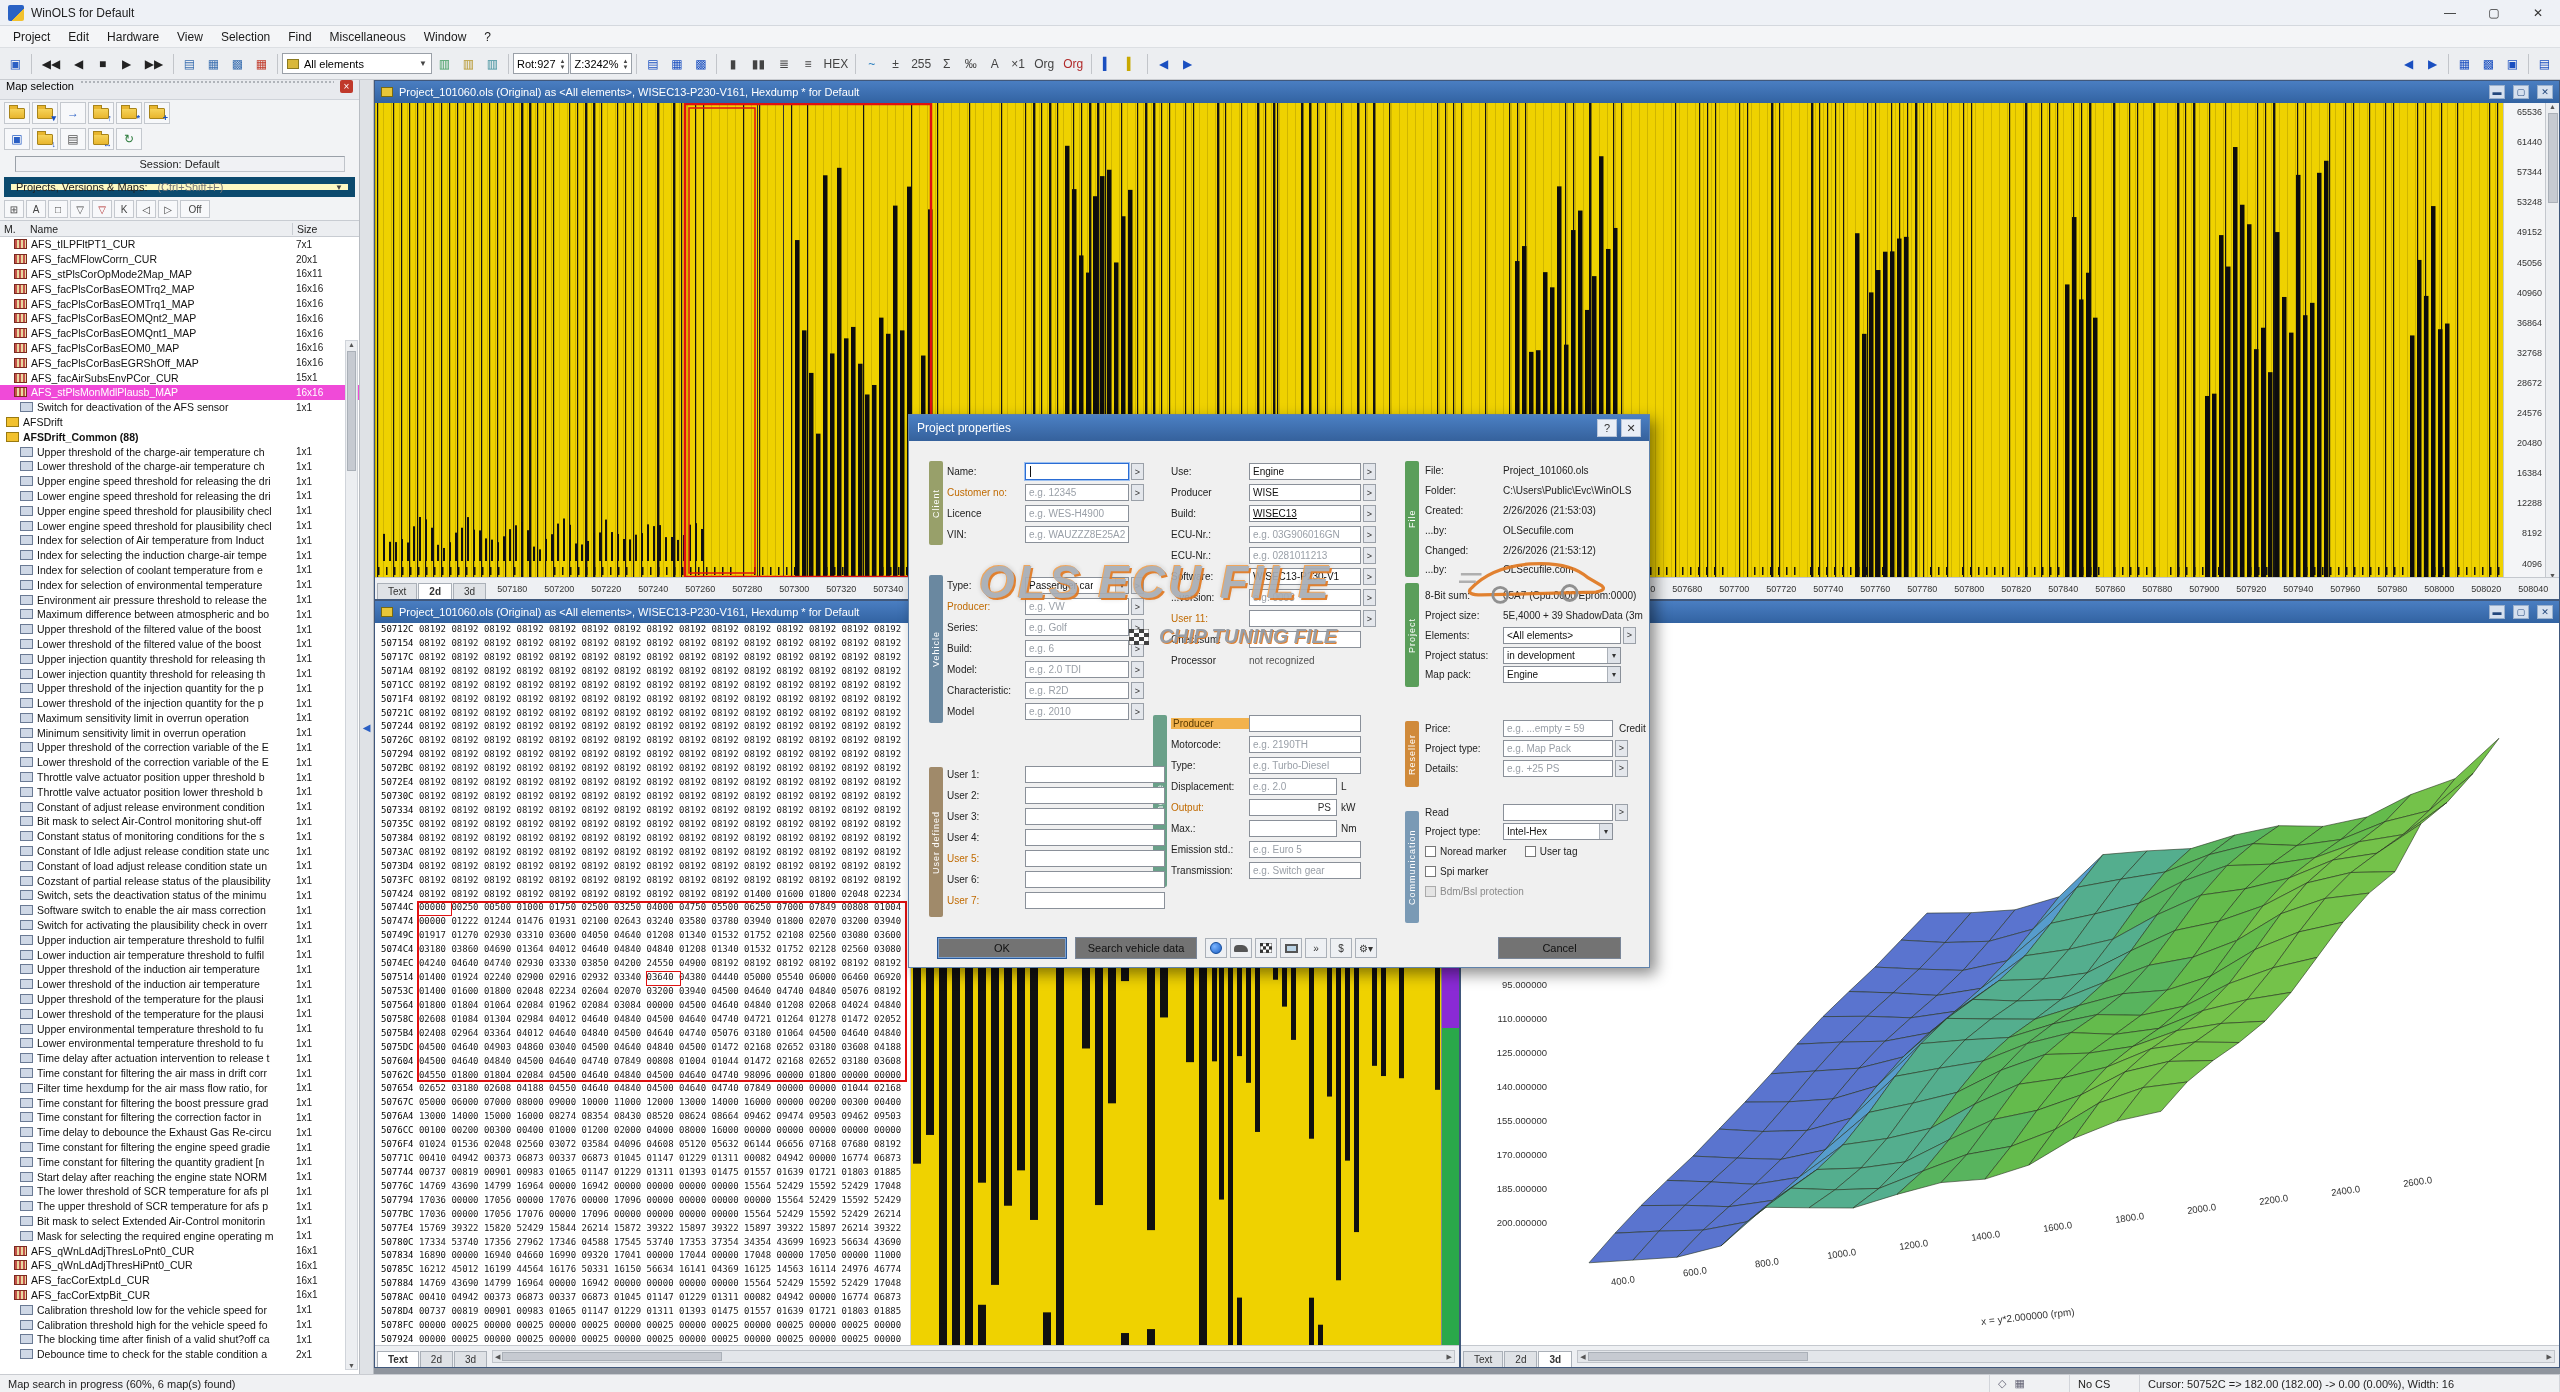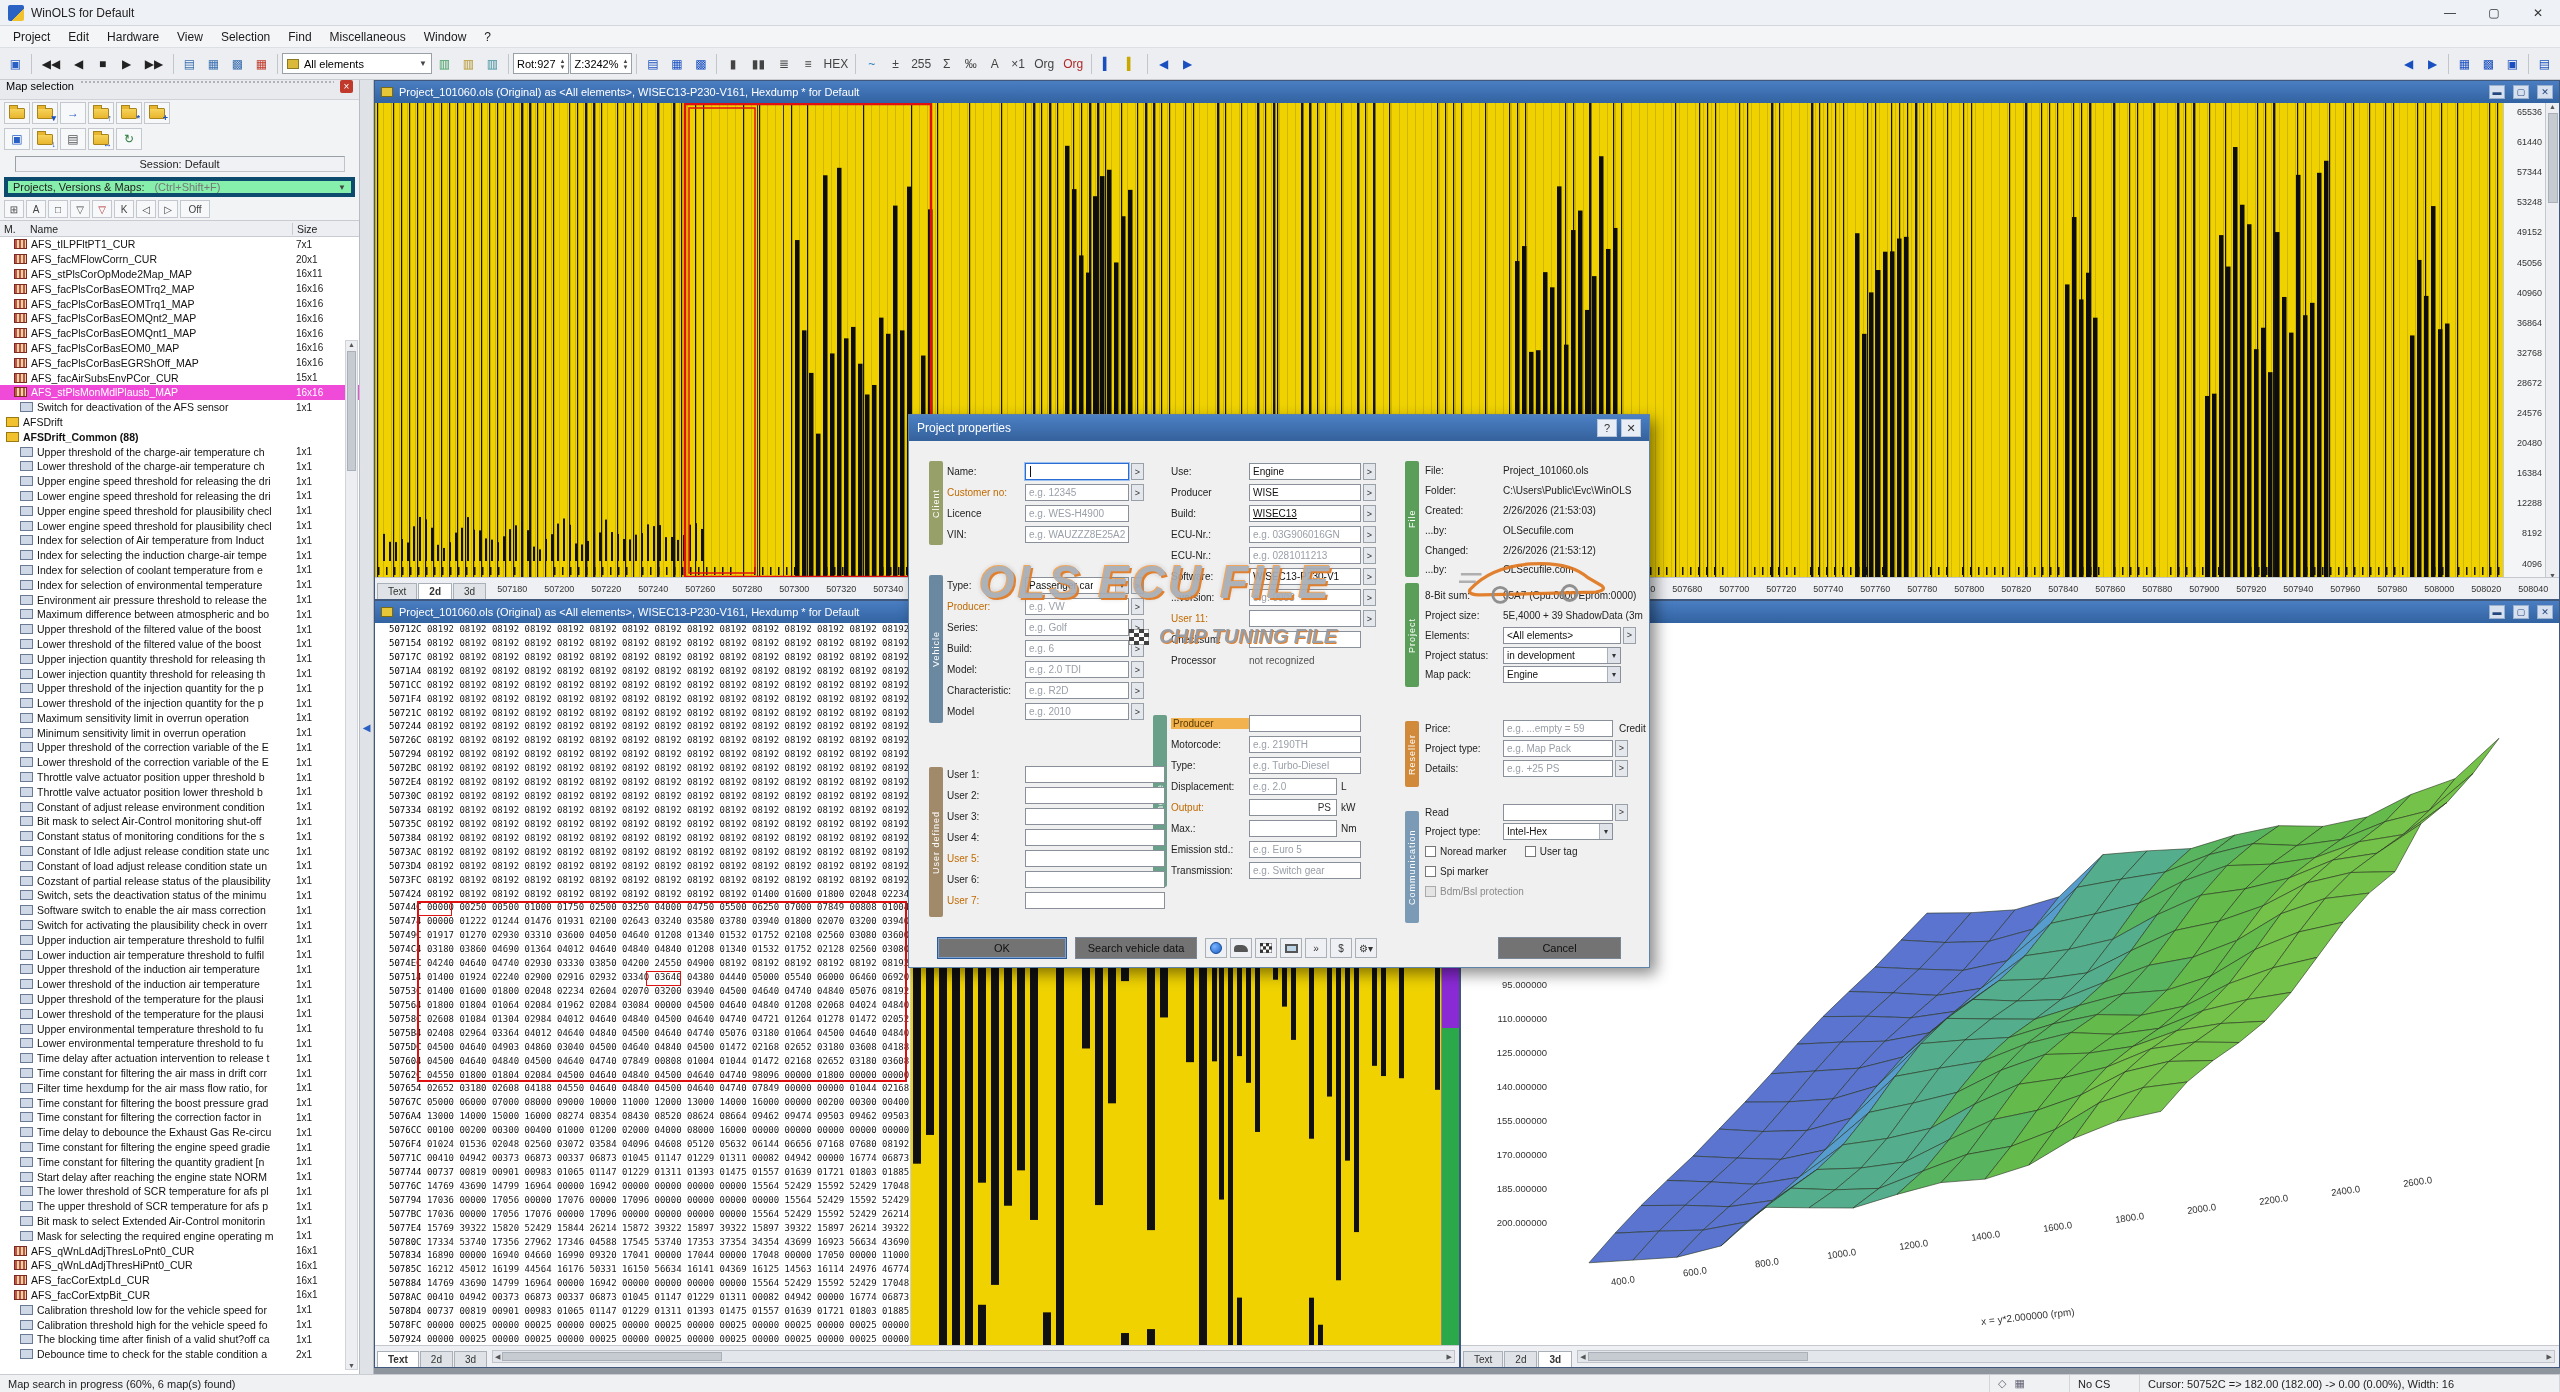--- a/index.html
+++ b/index.html
@@ -25,21 +25,21 @@
 #lp-head{height:20px;display:flex;align-items:flex-start;font-size:11px;padding:0 6px;background:#e8eaee;border-bottom:1px solid #cfd3d9;gap:6px;flex:none}
 .grip{flex:1;height:4px;background-image:radial-gradient(#b0b4ba 1px,transparent 1.2px);background-size:4px 4px}
 .pclose{width:13px;height:13px;background:#c0392b;color:#fff;font-size:10px;display:flex;align-items:center;justify-content:center;border-radius:2px;flex:none}
 .lp-tools{height:26px;display:flex;align-items:center;padding:0 4px;flex:none}
 .ptb{width:26px;height:22px;border:1px solid #c4c8ce;background:#f7f8fa;display:flex;align-items:center;justify-content:center;margin-right:2px;font-size:12px;color:#555;position:relative}
 .fold{width:16px;height:11px;background:linear-gradient(#f6d35a,#e8b62e);border:1px solid #a8841a;border-radius:1px;position:relative}
 .fold:before{content:"";position:absolute;left:-1px;top:-4px;width:7px;height:3px;background:#e8b62e;border:1px solid #a8841a;border-bottom:none}
 .badge{position:absolute;right:1px;bottom:0;font-size:9px;color:#1a4fc0;font-weight:bold}
 #lp-session{height:24px;display:flex;justify-content:center;align-items:center;flex:none}
 #lp-session span{width:330px;text-align:center;font-size:11px;background:#f0f1f4;border:1px solid #c0c4ca;border-top-color:#9aa0a8;border-left-color:#9aa0a8;padding:1px 0;color:#222}
-#lp-combo{margin:1px 4px;height:20px;background:#86efac;border:4px solid #0c4a6e;font-size:11px;display:flex;align-items:center;padding:0 5px;flex:none;color:#222}
+#lp-combo{margin:1px 4px;height:20px;background:#fef9c3;border:7px solid #0c4a6e;font-size:11px;display:flex;align-items:center;padding:0 5px;flex:none;color:#222}
 #lp-combo .hint{color:#777;margin-left:10px}
 #lp-combo .ar{margin-left:auto;font-size:8px;color:#444}
 #lp-filters{height:22px;display:flex;align-items:center;padding:0 4px;gap:2px;flex:none}
 .fbtn{width:20px;height:18px;border:1px solid #c4c8ce;background:#f7f8fa;display:flex;align-items:center;justify-content:center;font-size:10px;color:#444}
 .fbtn.wide{width:30px}
 #lp-cols{display:flex;font-size:10.5px;color:#222;border-bottom:1px solid #c8ccd2;border-top:1px solid #c8ccd2;background:#eceef1;height:17px;align-items:center;flex:none}
 #lp-cols .cm{width:30px;padding-left:4px}
 #lp-cols .cn{width:262px}
 #lp-cols .cs{flex:1;border-left:1px solid #c8ccd2;padding-left:4px}
 #maplist{flex:1;background:#fff;overflow:hidden;position:relative}
@@ -73,21 +73,21 @@
 #vscroll1 .fl,.hscroll .fl{flex:1}
 #topbottom{position:absolute;left:0;bottom:0;height:22px;width:2184px;background:#eef0f3;border-top:1px solid #c4c8ce;display:flex;align-items:center}
 .tabsrow{display:flex;align-items:flex-end;height:100%;padding-left:2px}
 .wtab{font-size:10px;padding:2px 10px;border:1px solid #aab0b8;border-bottom:none;background:#dfe2e6;color:#333;margin-right:1px}
 .wtab.act{background:#fff;font-weight:bold}
 #xlabels{flex:1;display:flex;overflow:hidden;padding-left:10px}
 .xtick{width:47px;flex:none;font-size:9px;color:#333}
 #hexwin{position:absolute;left:0;top:520px;width:1086px;height:768px;border:1px solid #40587c;background:#fff}
 #hexbody{position:absolute;left:0;top:22px;width:1084px;height:724px;background:#fff;display:flex}
 #hexrows{width:536px;position:relative;overflow:hidden;border-right:1px solid #d0d0d0;flex:none}
-.hexrow{height:13.923px;line-height:13.923px;font-family:"DejaVu Sans Mono",monospace;font-size:9px;color:#1a1a1a;padding-left:14px;white-space:pre}
+.hexrow{height:13.923px;line-height:13.923px;font-family:"DejaVu Sans Mono",monospace;font-size:9px;color:#1a1a1a;padding-left:6px;white-space:pre}
 .addr{color:#000}
 #pane2{width:306px;height:724px;flex:none}
 #pane3{width:224px;height:724px;flex:none}
 #cscroll{width:18px;height:724px;flex:none;border-left:1px solid #888;background:linear-gradient(#19b5c8 0%,#19b5c8 24%,#2a50d5 24%,#2a50d5 38%,#8a2ad5 38%,#8a2ad5 56%,#2aa84a 56%,#2aa84a 100%)}
 #redbox{position:absolute;left:42px;top:278px;width:490px;height:181px;border:2px solid #e01010;pointer-events:none}
 #redbox2{position:absolute;left:42px;top:278px;width:35px;height:15px;border:1px solid #e01010;pointer-events:none}
 #redbox3{position:absolute;left:271px;top:348px;width:35px;height:15px;border:1px solid #e01010;pointer-events:none}
 .wbottom{position:absolute;left:0;bottom:0;height:22px;width:100%;background:#eef0f3;border-top:1px solid #c4c8ce;display:flex;align-items:center}
 .hscroll{flex:1;height:13px;background:#e3e6ea;border:1px solid #c0c4ca;margin:0 4px;display:flex;align-items:center;font-size:7px;color:#555;padding:0 2px}
 .hth{width:220px;height:9px;background:#c6cad1;border:1px solid #aab0b8;margin-left:2px}

